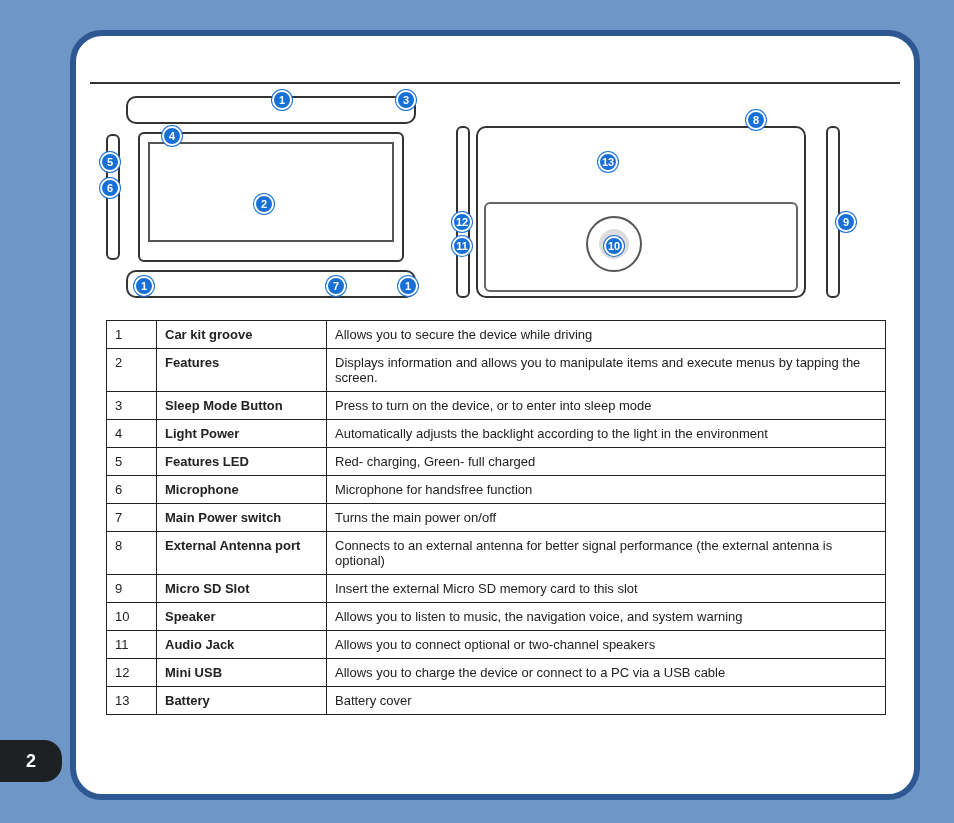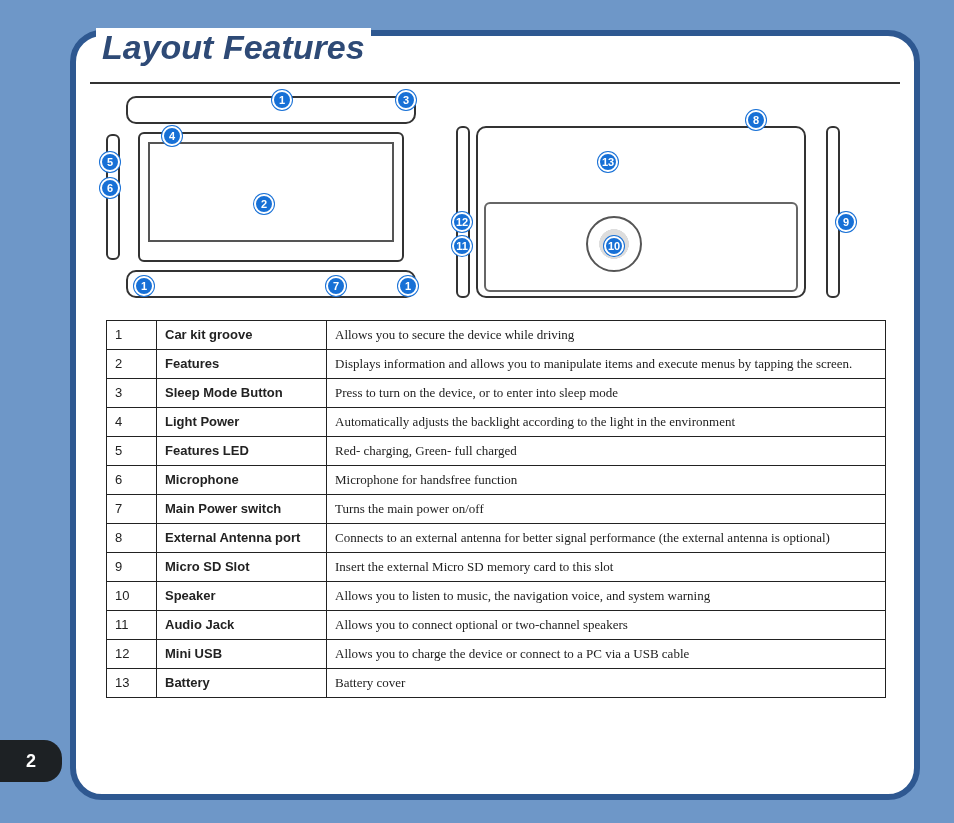--- a/index.html
+++ b/index.html
@@ -100,31 +100,30 @@
     font-size: 13px;
     color: #222;
   }
   .features td {
     border-top: 1px solid #222;
     border-bottom: 1px solid #222;
     border-left: 1px solid #222;
     padding: 6px 8px;
     vertical-align: top;
   }
-  .features td:last-child { border-right: 1px solid #222; font-family: Liberation Serif, serif; }
+  .features td:last-child { border-right: 1px solid #222; }
   .col-num  { width: 50px; }
   .col-name { width: 170px; font-weight: bold; }
 </style>
 </head>
 <body>
 
 <div class="page-tab">2</div>
 
 <div class="frame">
-  <div class="title">Layout Features</div>
   <div class="rule"></div>
 
   <div class="diagram-area">
 
     <div class="dev side-left"></div>
     <div class="dev top-bar"></div>
     <div class="dev screen"></div>
     <div class="dev bottom-bar"></div>
 
     <div class="dev back-side-l"></div>

